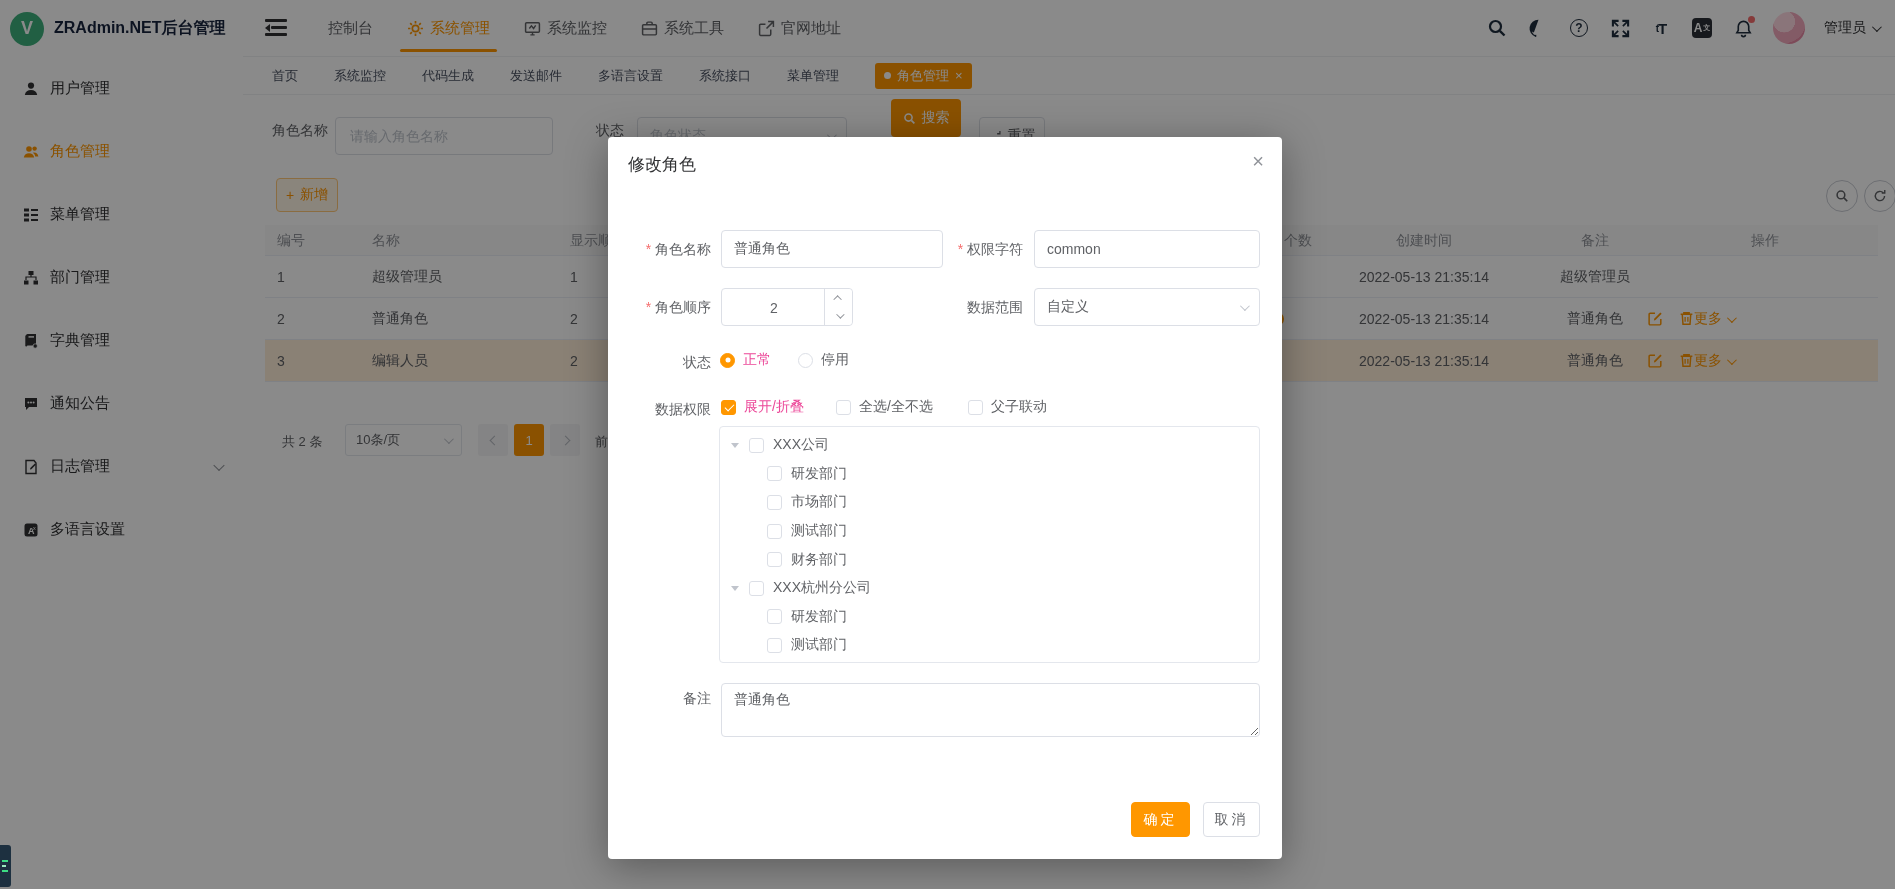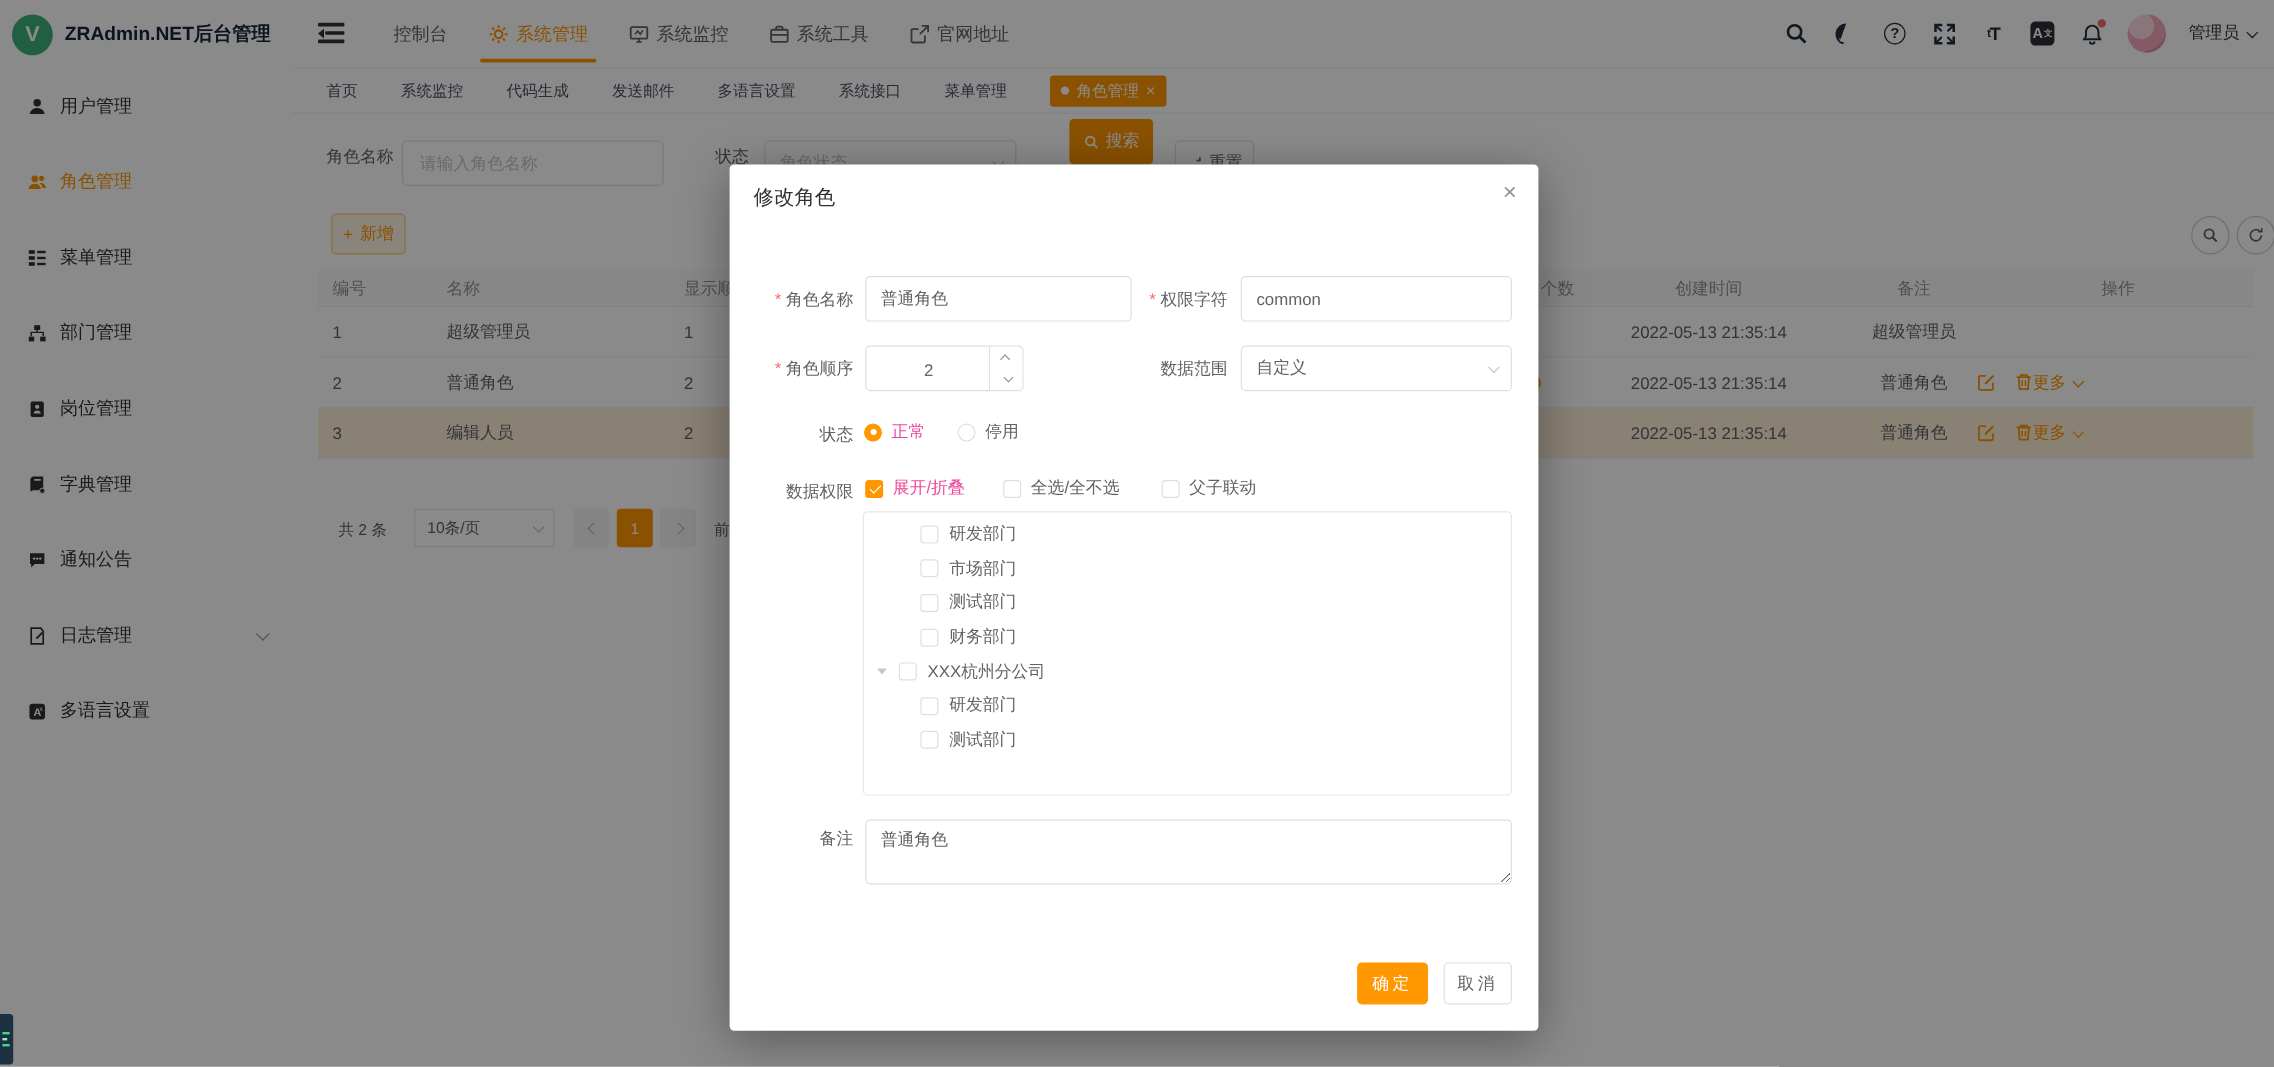--- a/index.html
+++ b/index.html
@@ -181,30 +181,20 @@
               <path d="M8 5v2M3 9V7h10v2M3 9v1M13 9v1" stroke="currentColor" stroke-width="1.2" fill="none"></path>
               <rect x="1" y="10.5" width="4.5" height="4" fill="currentColor"></rect>
               <rect x="10.5" y="10.5" width="4.5" height="4" fill="currentColor"></rect>
             </svg>
         </span>
         <span>部门管理</span>
       </div>
       <div class="menu-item">
         <span class="mi-icon">
           <svg width="16" height="16" viewBox="0 0 16 16">
-              <rect x="2.5" y="1.5" width="11" height="13" rx="1.5" fill="currentColor"></rect>
-              <circle cx="8" cy="6" r="1.8" fill="#fff"></circle>
-              <path d="M5 11.5c.3-1.6 1.5-2.4 3-2.4s2.7.8 3 2.4z" fill="#fff"></path>
-            </svg>
-        </span>
-        <span>岗位管理</span>
-      </div>
-      <div class="menu-item">
-        <span class="mi-icon">
-          <svg width="16" height="16" viewBox="0 0 16 16">
               <path d="M3 2.5A1.5 1.5 0 014.5 1H13v11.5H4.7A1.7 1.7 0 003 14.2z" fill="currentColor"></path>
               <path d="M3 13.2V2.5" stroke="currentColor" stroke-width="1.4" fill="none"></path>
               <rect x="5.5" y="3.2" width="5.5" height="1.4" fill="#fff"></rect>
               <circle cx="12.2" cy="13" r="2.2" fill="currentColor" stroke="#fff" stroke-width="0.8"></circle>
             </svg>
         </span>
         <span>字典管理</span>
       </div>
       <div class="menu-item">
         <span class="mi-icon">
@@ -528,20 +518,25 @@
     <div class="m-row-item" style="left:228px;top:261px;">
       <span class="cb"></span>
       <span class="opt-label">全选/全不选</span>
     </div>
     <div class="m-row-item" style="left:360px;top:261px;">
       <span class="cb"></span>
       <span class="opt-label">父子联动</span>
     </div>
 
     <div class="tree-box">
+      <div class="tree-row lvl0">
+        <span class="caret"></span>
+        <span class="cb"></span>
+        <span class="t-label">XXX公司</span>
+      </div>
       <div class="tree-row lvl1">
         <span class="cb"></span>
         <span class="t-label">研发部门</span>
       </div>
       <div class="tree-row lvl1">
         <span class="cb"></span>
         <span class="t-label">市场部门</span>
       </div>
       <div class="tree-row lvl1">
         <span class="cb"></span>

